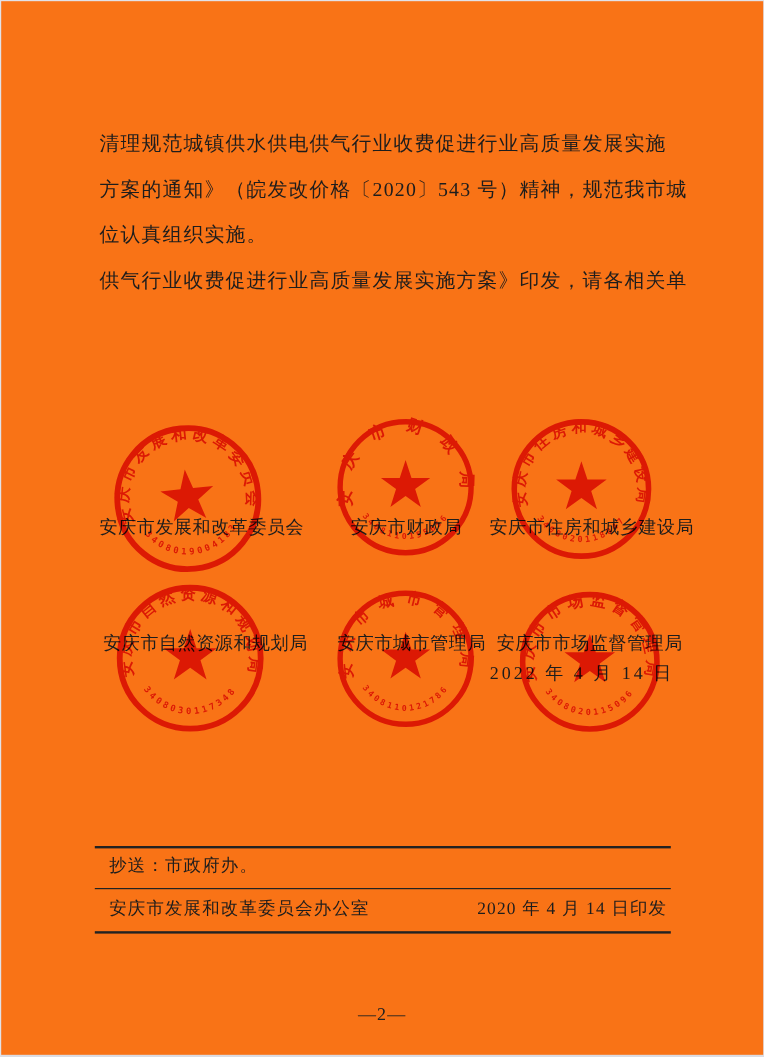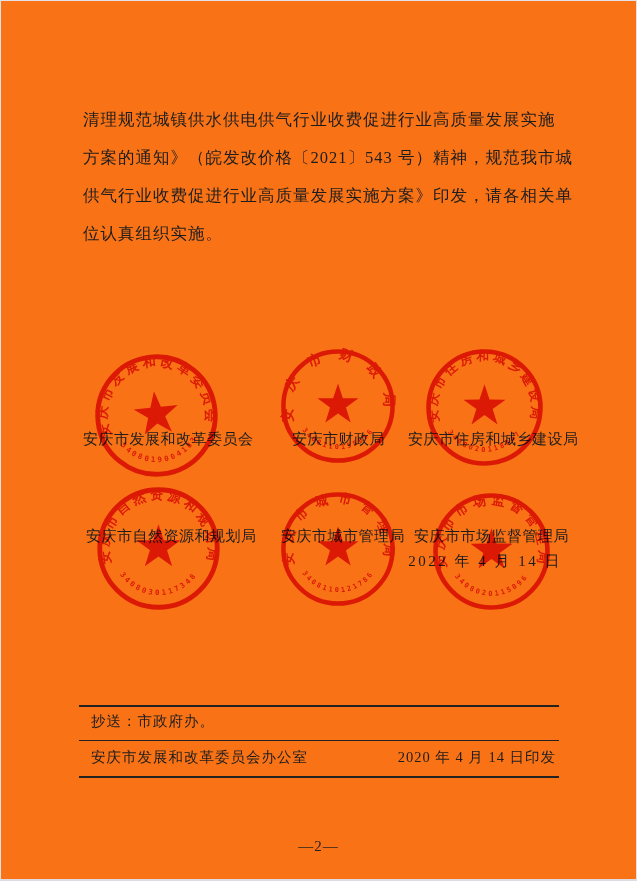--- a/index.html
+++ b/index.html
@@ -58,23 +58,23 @@
     text-align:center;font-size:15px;letter-spacing:1px;color:#222;
   }
 </style>
 </head>
 <body>
 
 <div class="page">
 
   <div class="body-text">
     <div class="t-line">清理规范城镇供水供电供气行业收费促进行业高质量发展实施</div>
-    <div class="t-line">方案的通知》（皖发改价格〔2021〕543 号）精神，规范我市城</div>
+    <div class="t-line">方案的通知》（皖发改价格〔2020〕543 号）精神，规范我市城</div>
+    <div class="t-line">位认真组织实施。</div>
     <div class="t-line">供气行业收费促进行业高质量发展实施方案》印发，请各相关单</div>
-    <div class="t-line">位认真组织实施。</div>
   </div>
 
   <div class="signer-label" style="left:82px;top:429px;">安庆市发展和改革委员会</div>
   <div class="signer-label" style="left:291px;top:429px;">安庆市财政局</div>
   <div class="signer-label" style="left:407px;top:429px;">安庆市住房和城乡建设局</div>
   <div class="signer-label" style="left:85px;top:526px;">安庆市自然资源和规划局</div>
   <div class="signer-label" style="left:280px;top:526px;">安庆市城市管理局</div>
   <div class="signer-label" style="left:413px;top:526px;">安庆市市场监督管理局</div>
   <div class="sign-date">2022 年 4 月 14 日</div>
 

